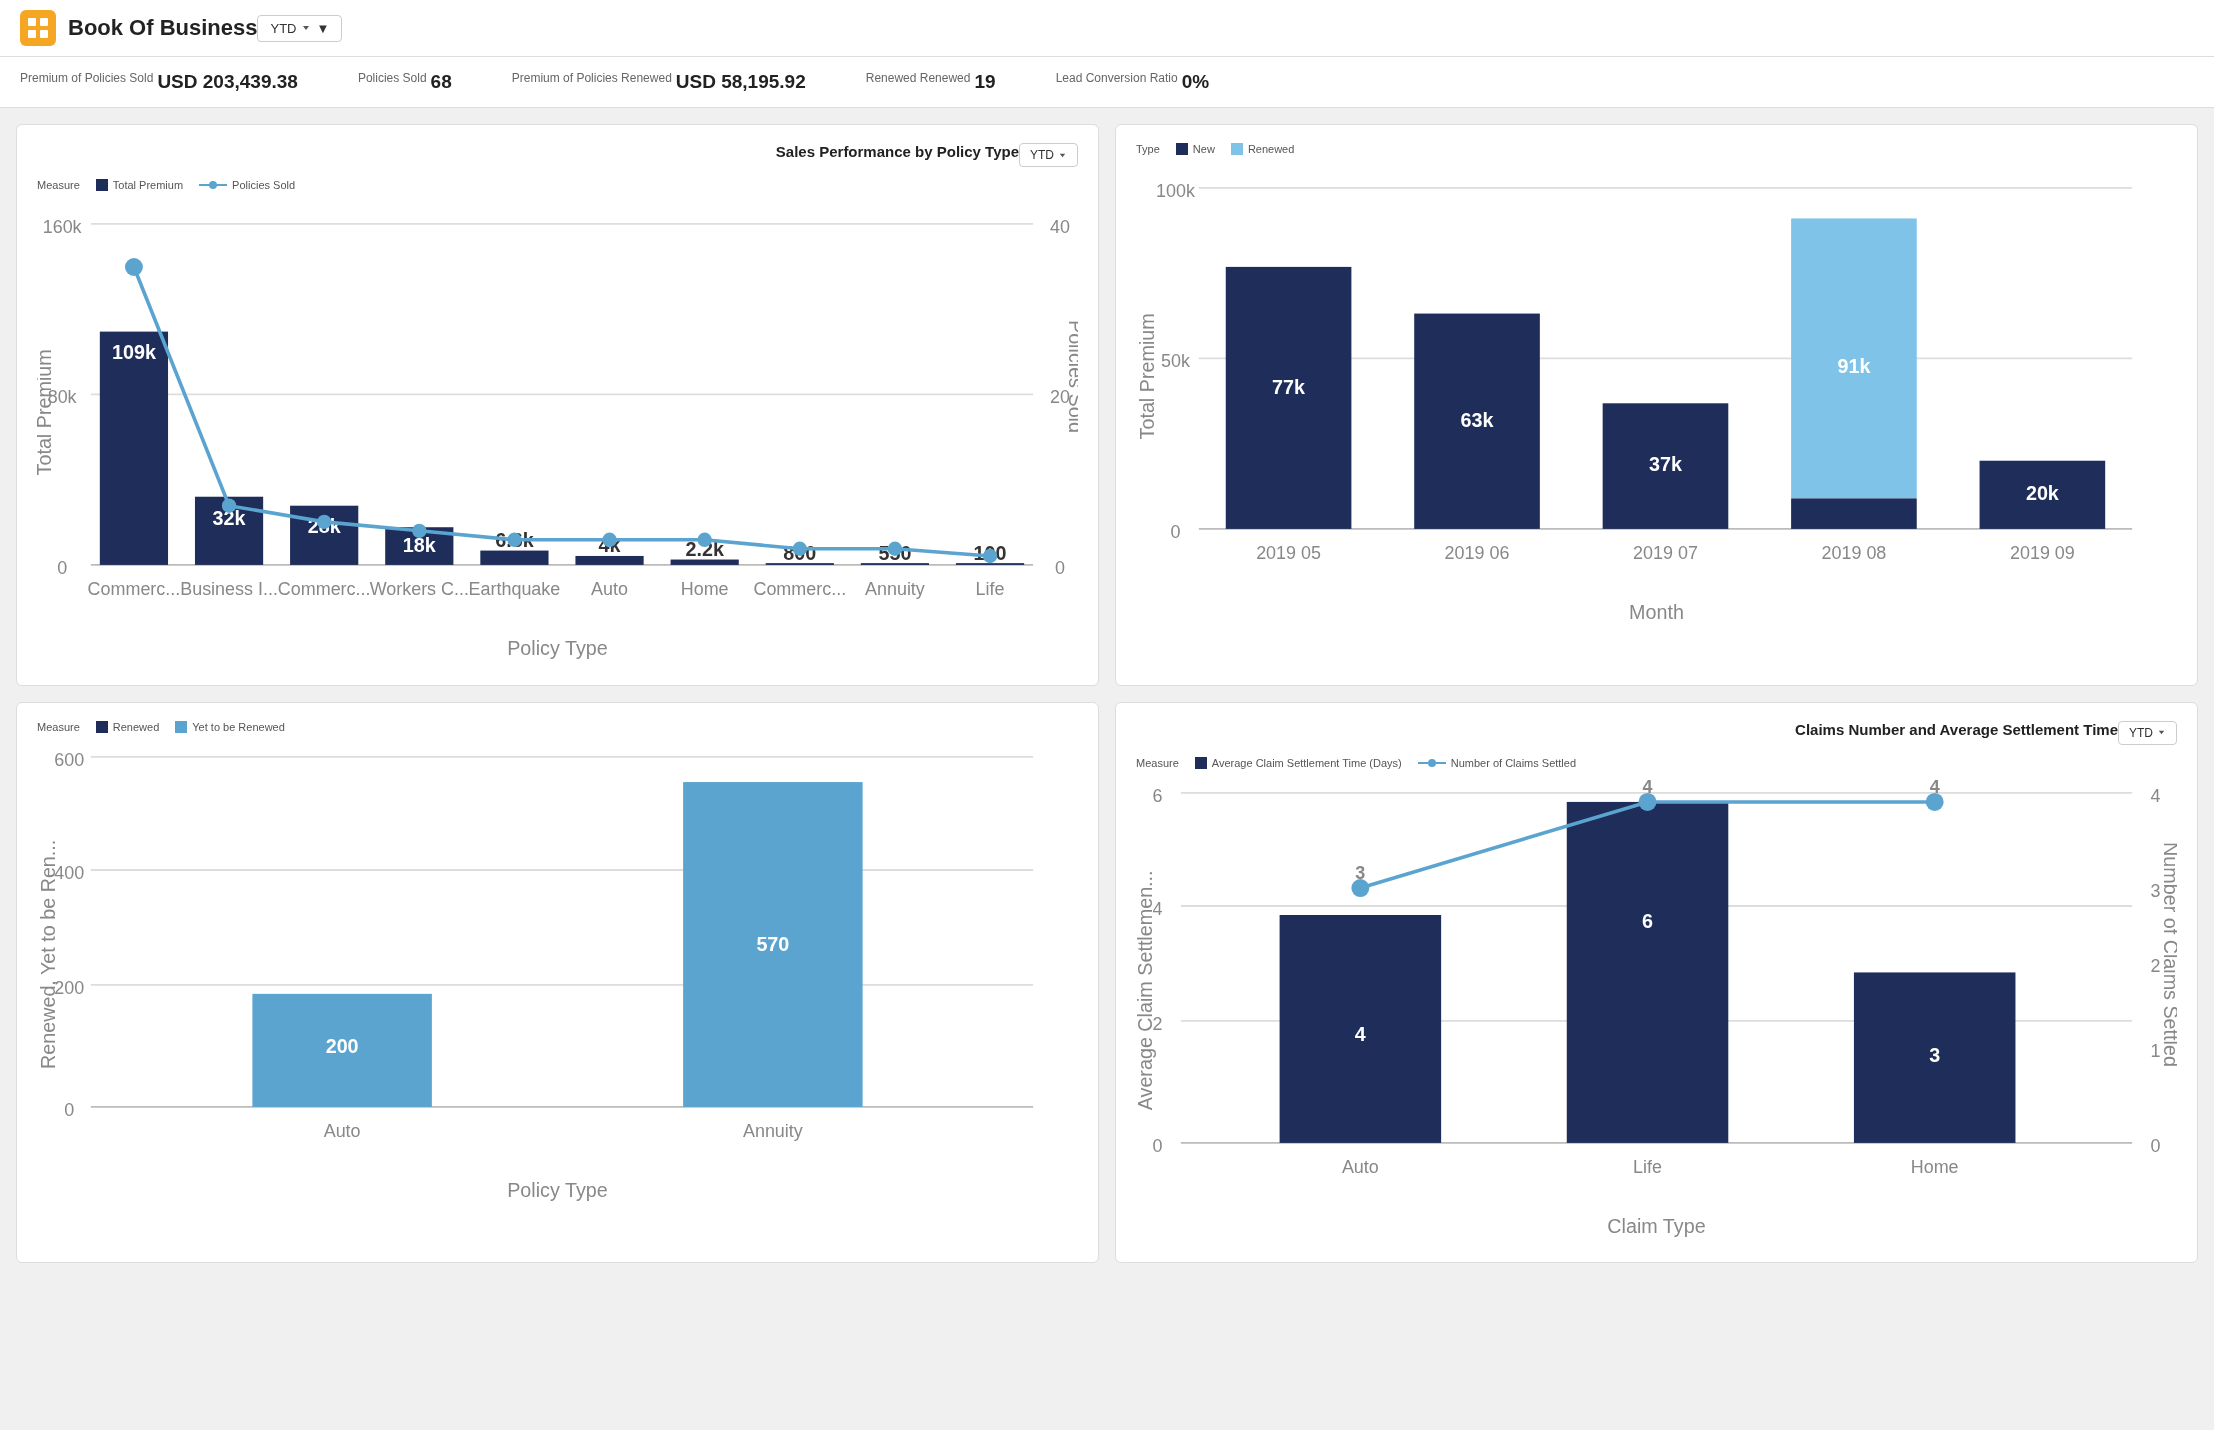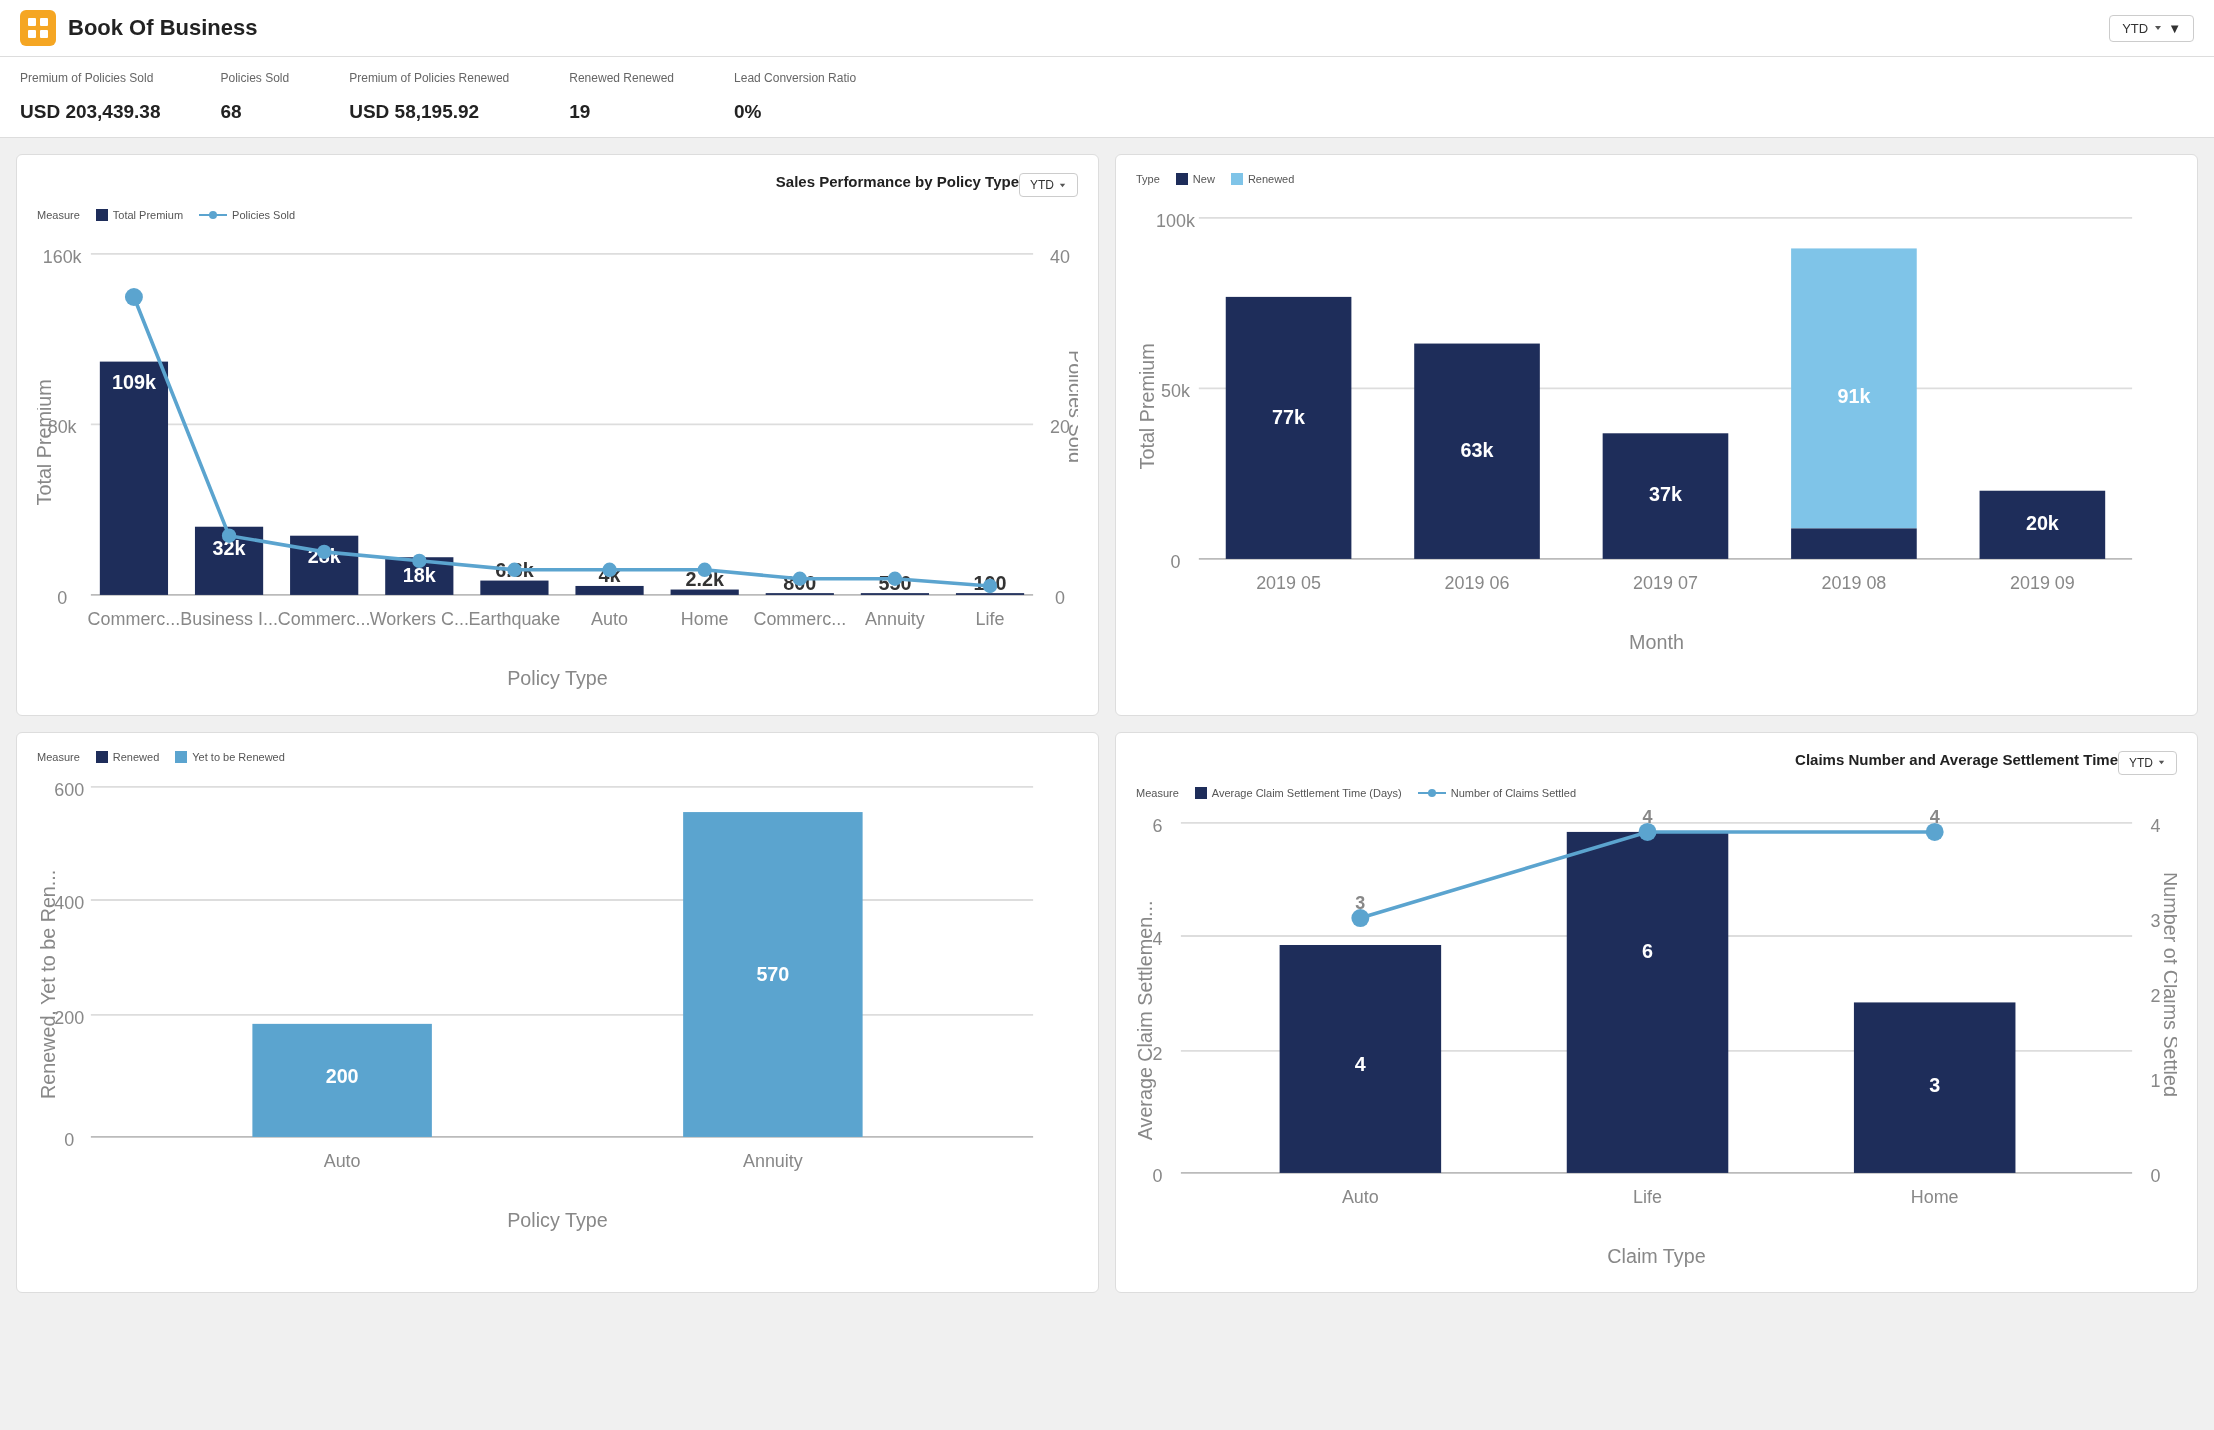--- a/index.html
+++ b/index.html
@@ -4,21 +4,20 @@
   <style>
     * { box-sizing: border-box; margin: 0; padding: 0; }
     body { font-family: -apple-system, BlinkMacSystemFont, 'Segoe UI', Arial, sans-serif; background: #f0f0f0; color: #333; font-size: 13px; }
 
     .header-bar {
       background: #fff;
       border-bottom: 1px solid #ddd;
       padding: 10px 20px;
       display: flex;
       align-items: center;
-      justify-content: space-between;
     }
     .header-left { display: flex; align-items: center; gap: 12px; }
     .header-logo {
       width: 36px; height: 36px;
       background: #f5a623;
       border-radius: 6px;
       display: flex; align-items: center; justify-content: center;
       color: #fff; font-weight: bold; font-size: 18px;
     }
     .header-title { font-size: 22px; font-weight: 700; color: #222; }
@@ -34,21 +33,21 @@
       color: #333;
     }
 
     .metrics-bar {
       background: #fff;
       border-bottom: 1px solid #ddd;
       padding: 14px 20px;
       display: flex;
       gap: 60px;
     }
-    .metric-item { display: flex; flex-direction: column; gap: 16px; justify-content: flex-end; }
+    .metric-item { display: flex; flex-direction: row; gap: 4px; justify-content: flex-end; }
     .metric-label { font-size: 12px; color: #666; }
     .metric-value { font-size: 19px; font-weight: 700; color: #222; }
 
     .charts-grid {
       display: grid;
       grid-template-columns: 1fr 1fr;
       gap: 16px;
       padding: 16px;
     }
 

